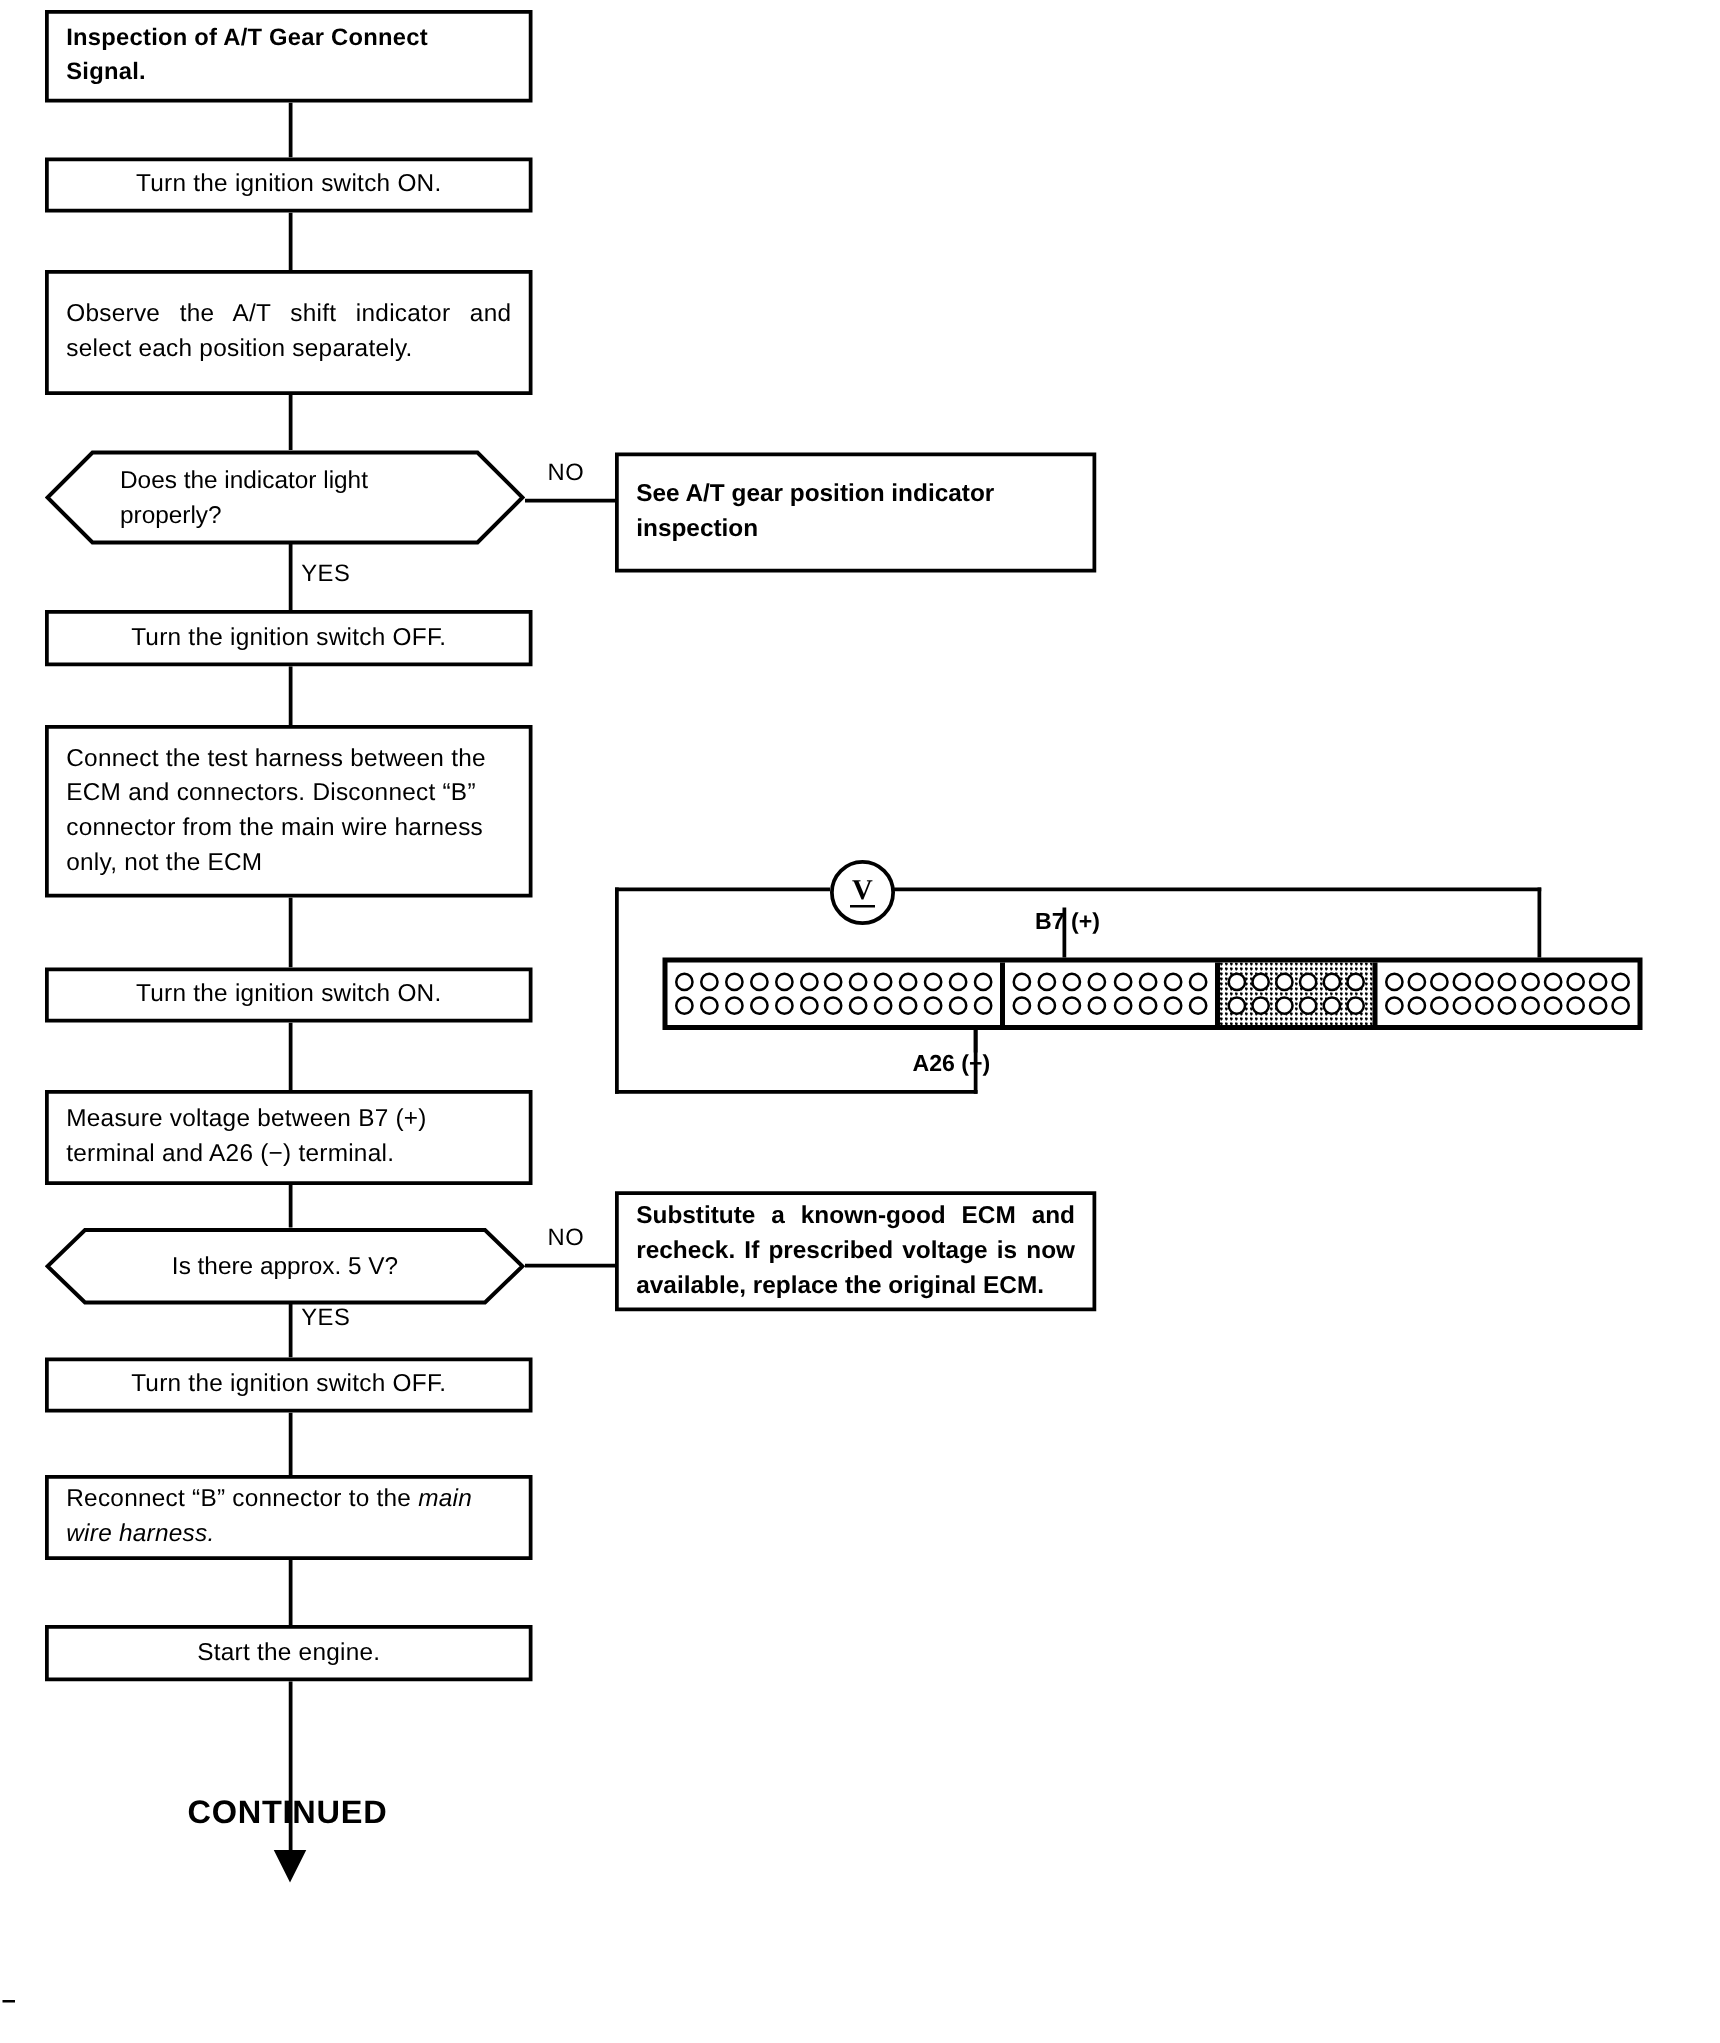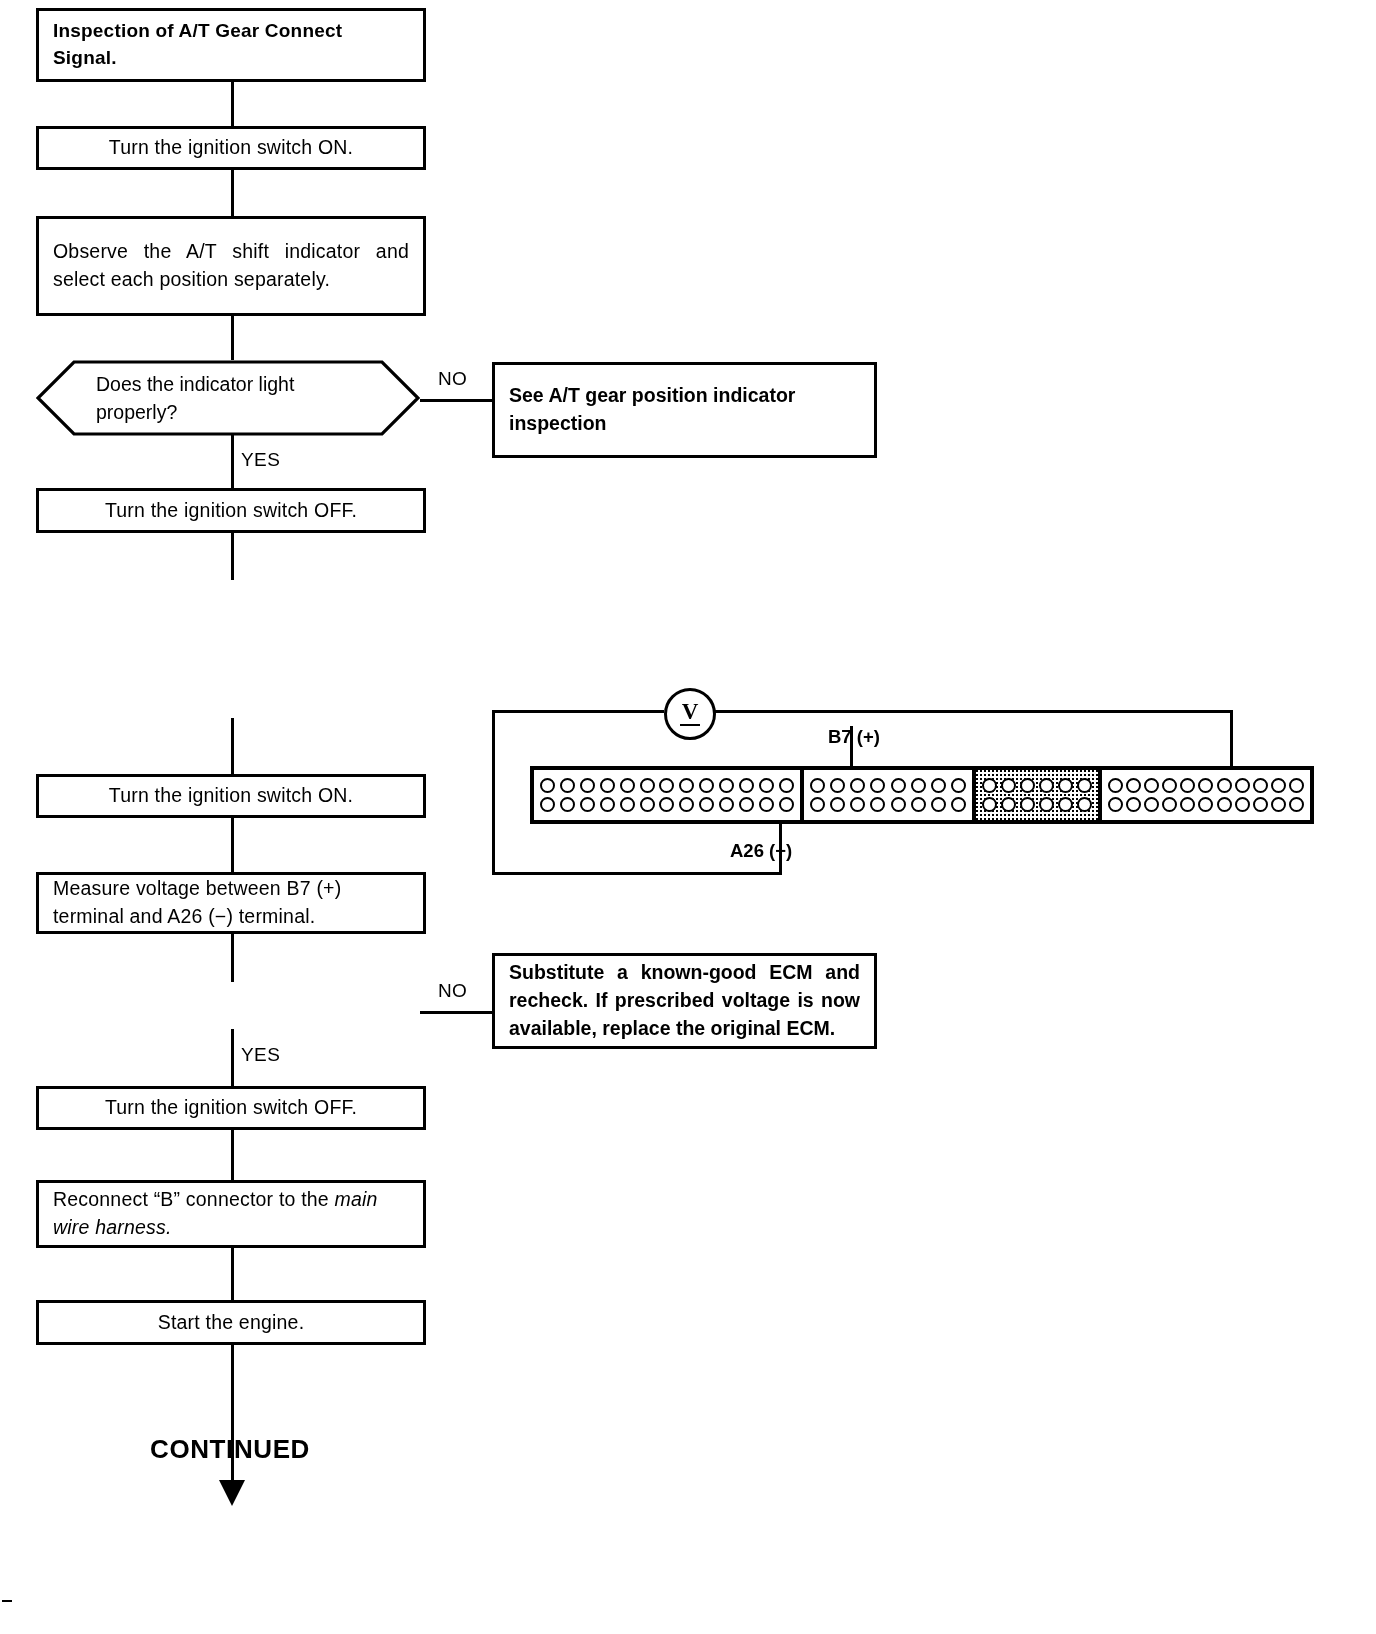--- a/index.html
+++ b/index.html
@@ -115,29 +115,38 @@
   <div class="blabel" style="left:241px;top:449px;">YES</div>
 
   <div class="node proc bold" style="left:492px;top:362px;width:385px;height:96px;">
     <div class="txt">See A/T gear position indicator inspection</div>
   </div>
 
   <div class="node proc center" style="left:36px;top:488px;width:390px;height:45px;">
     <div class="txt">Turn the ignition switch OFF.</div>
   </div>
 
+  <div class="node proc" style="left:36px;top:580px;width:390px;height:138px;">
+    <div class="txt">Connect the test harness between the ECM and connectors. Disconnect “B” connector from the main wire harness only, not the ECM</div>
+  </div>
 
   <div class="node proc center" style="left:36px;top:774px;width:390px;height:44px;">
     <div class="txt">Turn the ignition switch ON.</div>
   </div>
 
-  <div class="node proc" style="left:36px;top:872px;width:390px;height:62px;align-items:center;">
+  <div class="node proc" style="left:36px;top:872px;width:390px;height:76px;align-items:center;">
     <div class="txt">Measure voltage between B7 (+) terminal and A26 (−) terminal.</div>
   </div>
 
+  <div class="dec" style="left:36px;top:982px;width:384px;height:62px;">
+    <svg viewBox="0 0 384 62" preserveAspectRatio="none">
+      <polygon points="32,2 352,2 382,31 352,60 32,60 2,31" fill="#fff" stroke="#000" stroke-width="3.2"></polygon>
+    </svg>
+    <div class="txt">Is there approx. 5 V?</div>
+  </div>
 
   <div class="blabel" style="left:438px;top:980px;">NO</div>
   <div class="blabel" style="left:241px;top:1044px;">YES</div>
 
   <div class="node proc bold just" style="left:492px;top:953px;width:385px;height:96px;">
     <div class="txt">Substitute a known-good ECM and recheck. If prescribed voltage is now available, replace the original ECM.</div>
   </div>
 
   <div class="node proc center" style="left:36px;top:1086px;width:390px;height:44px;">
     <div class="txt">Turn the ignition switch OFF.</div>

